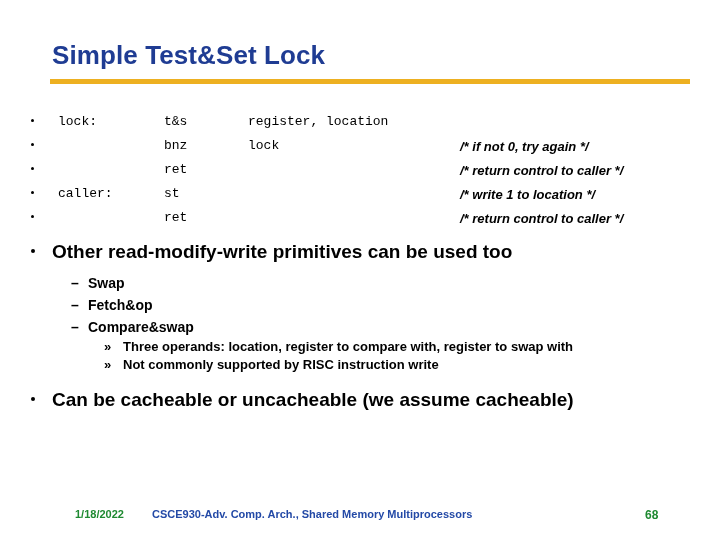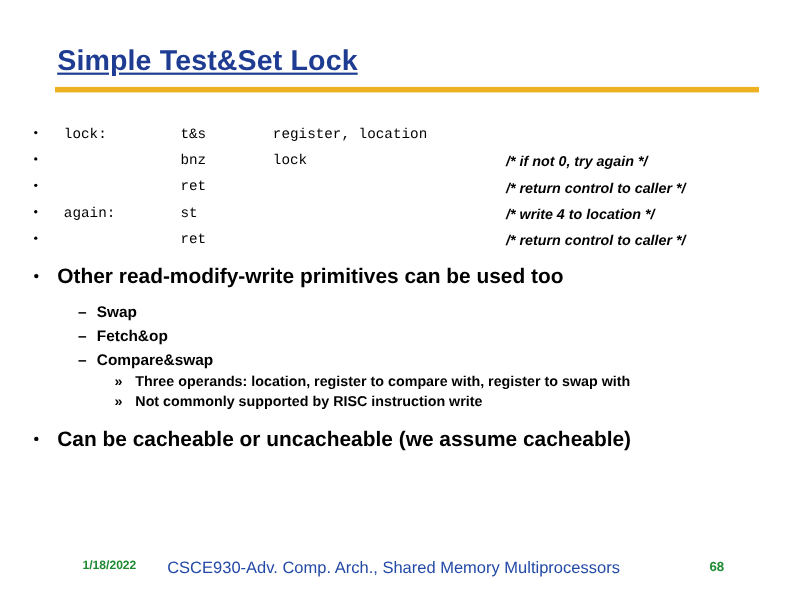--- a/index.html
+++ b/index.html
@@ -25,21 +25,20 @@
   
   .slide-title {
     position: absolute;
     left: 52px;
     top: 40px;
     font-size: 26px;
     font-weight: bold;
     color: #1f3c93;
     letter-spacing: 0.1px;
     white-space: nowrap;
-    text-decoration: underline;
   }
   .title-rule {
     position: absolute;
     left: 50px;
     top: 79px;
     width: 640px;
     height: 5px;
     background: #edb021;
   }
 
@@ -167,22 +166,22 @@
     top: 0;
     font-size: 11px;
     font-weight: bold;
     color: #1f8a32;
     white-space: nowrap;
   }
   .footer-center {
     position: absolute;
     left: 152px;
     top: 0;
-    font-size: 15px;
-    font-weight: normal;
+    font-size: 11px;
+    font-weight: bold;
     color: #2349a6;
     white-space: nowrap;
   }
   .footer-page {
     position: absolute;
     left: 645px;
     top: 0;
     font-size: 12px;
     font-weight: bold;
     color: #1f8a32;
@@ -218,23 +217,23 @@
     <div class="code-row">
       <span class="code-bullet"></span>
       <span class="code-label"></span>
       <span class="code-op">ret</span>
       <span class="code-args"></span>
       <span class="code-comment">/* return control to caller */</span>
     </div>
 
     <div class="code-row">
       <span class="code-bullet"></span>
-      <span class="code-label">again:</span>
+      <span class="code-label">caller:</span>
       <span class="code-op">st</span>
-      <span class="code-comment">/* write 4 to location */</span>
+      <span class="code-comment">/* write 1 to location */</span>
     </div>
 
     <div class="code-row">
       <span class="code-bullet"></span>
       <span class="code-label"></span>
       <span class="code-op">ret</span>
       <span class="code-args"></span>
       <span class="code-comment">/* return control to caller */</span>
     </div>
 

